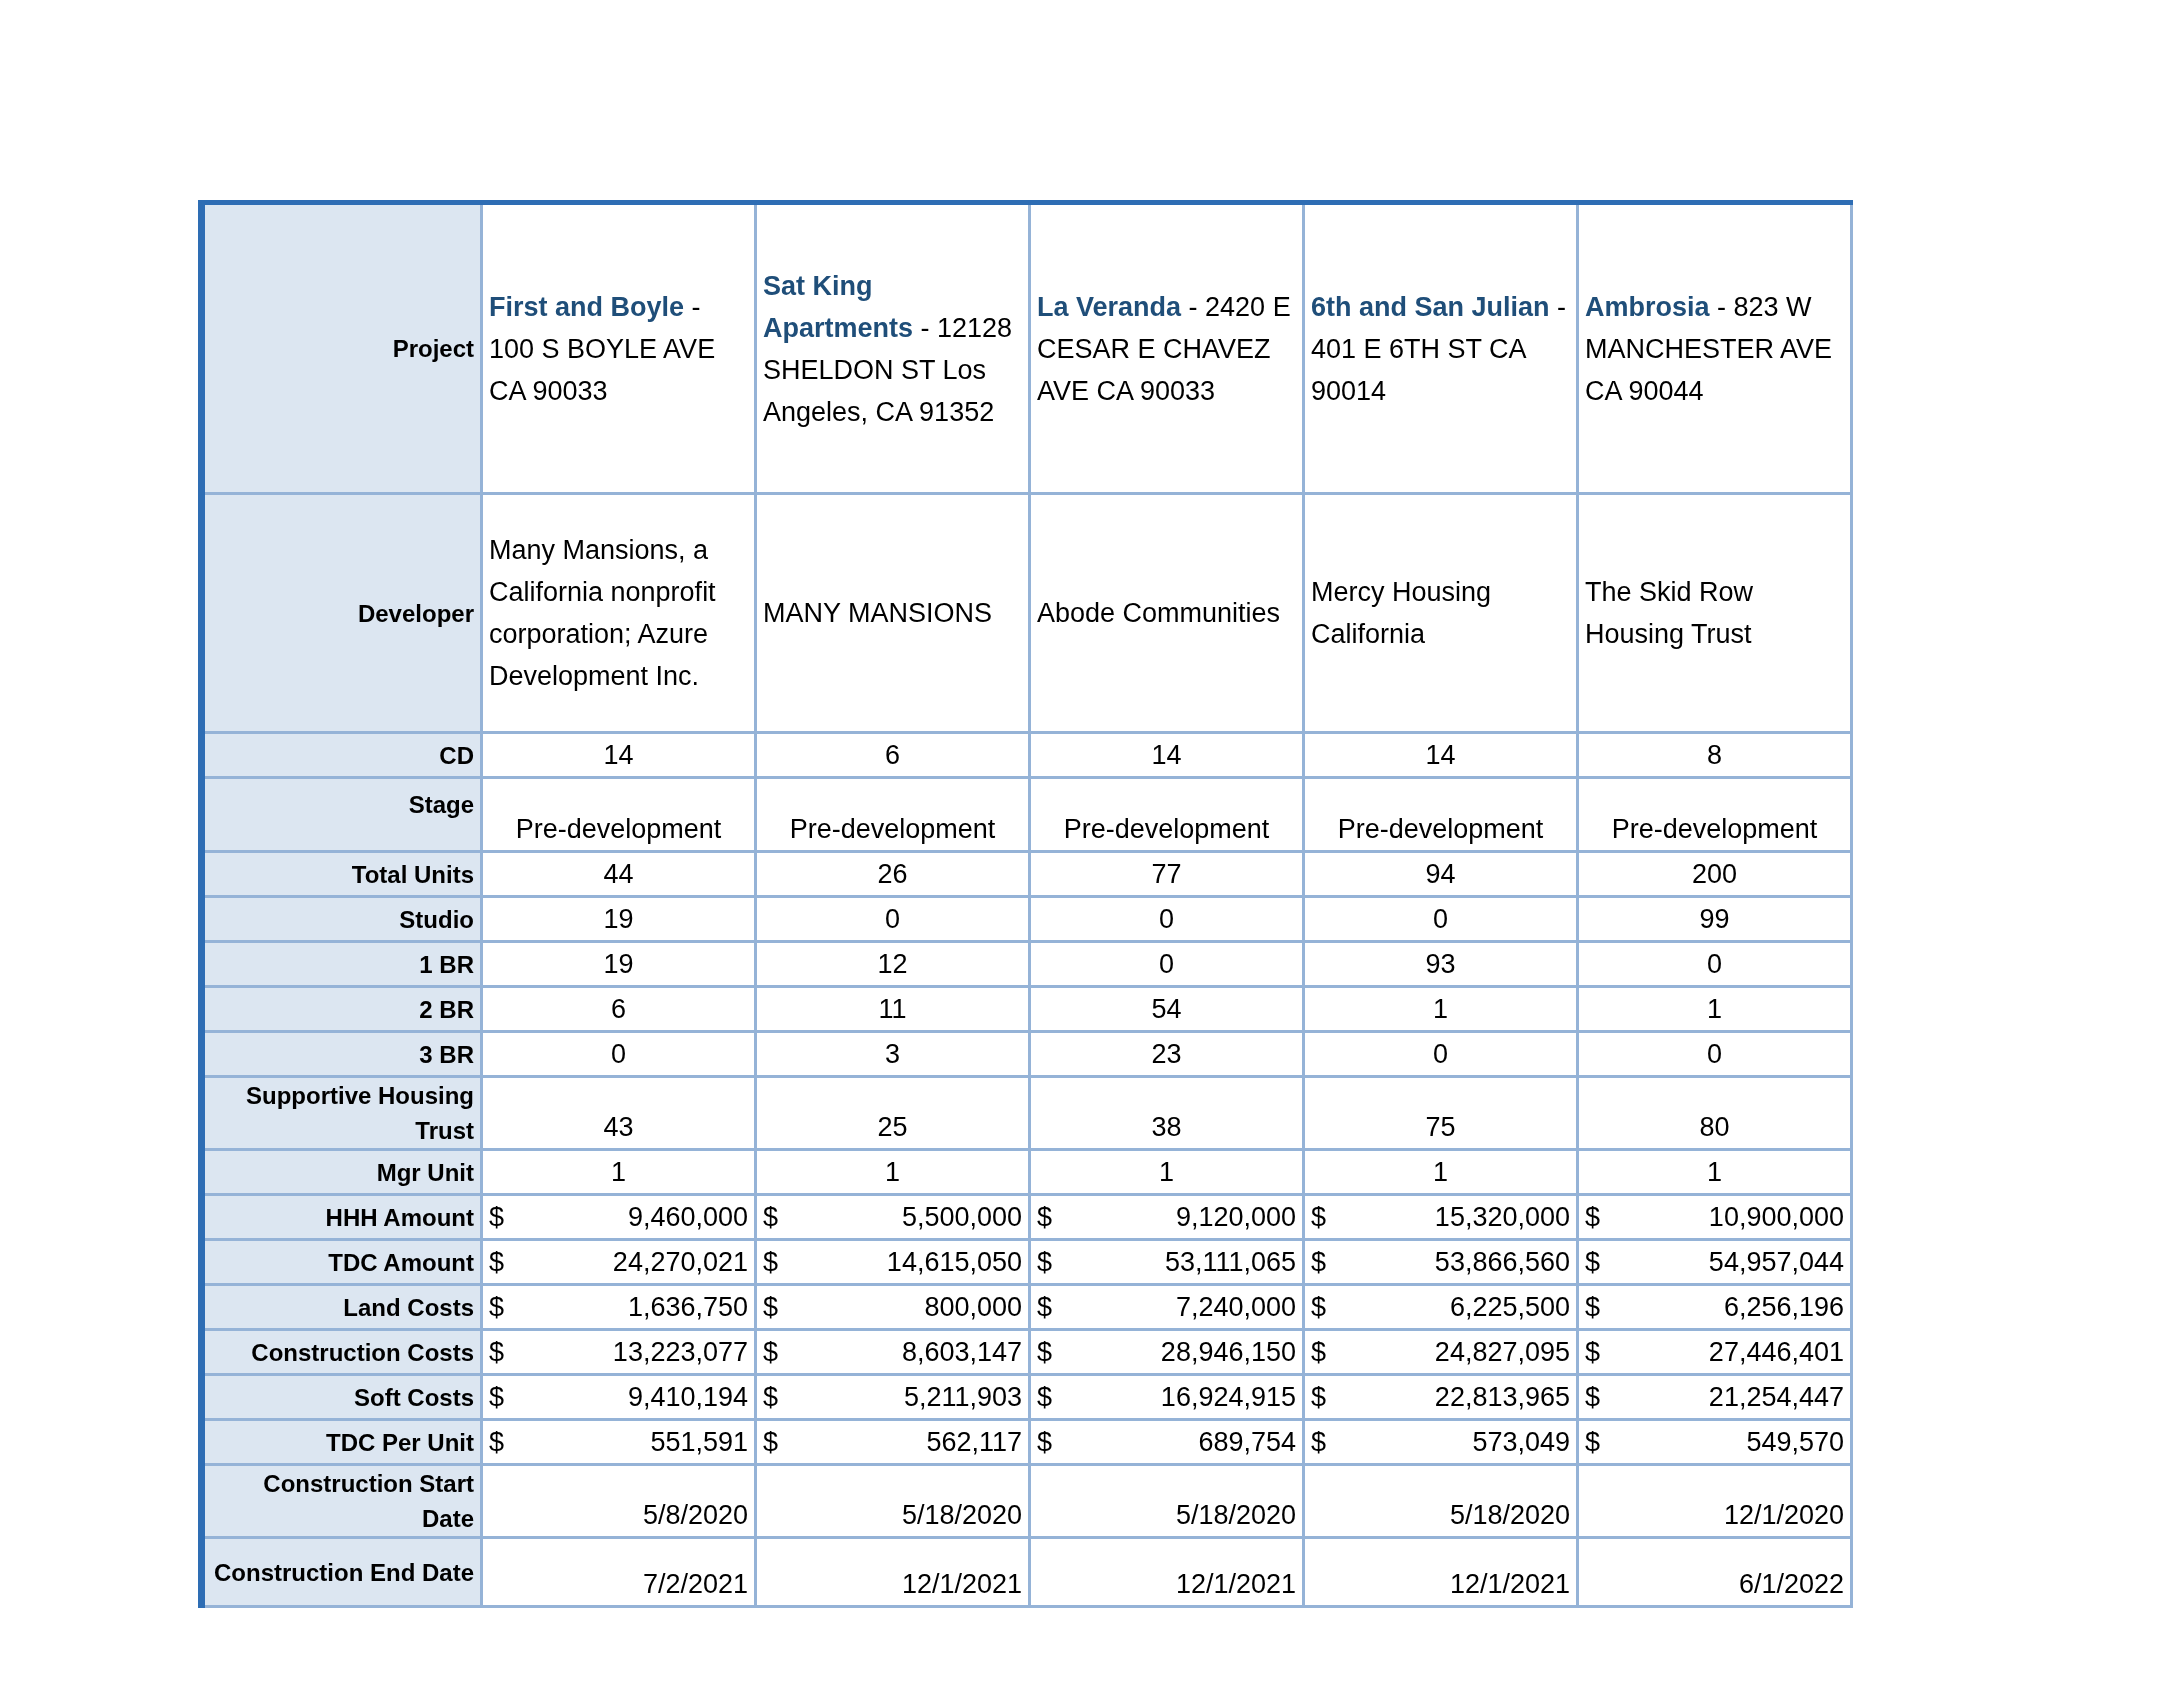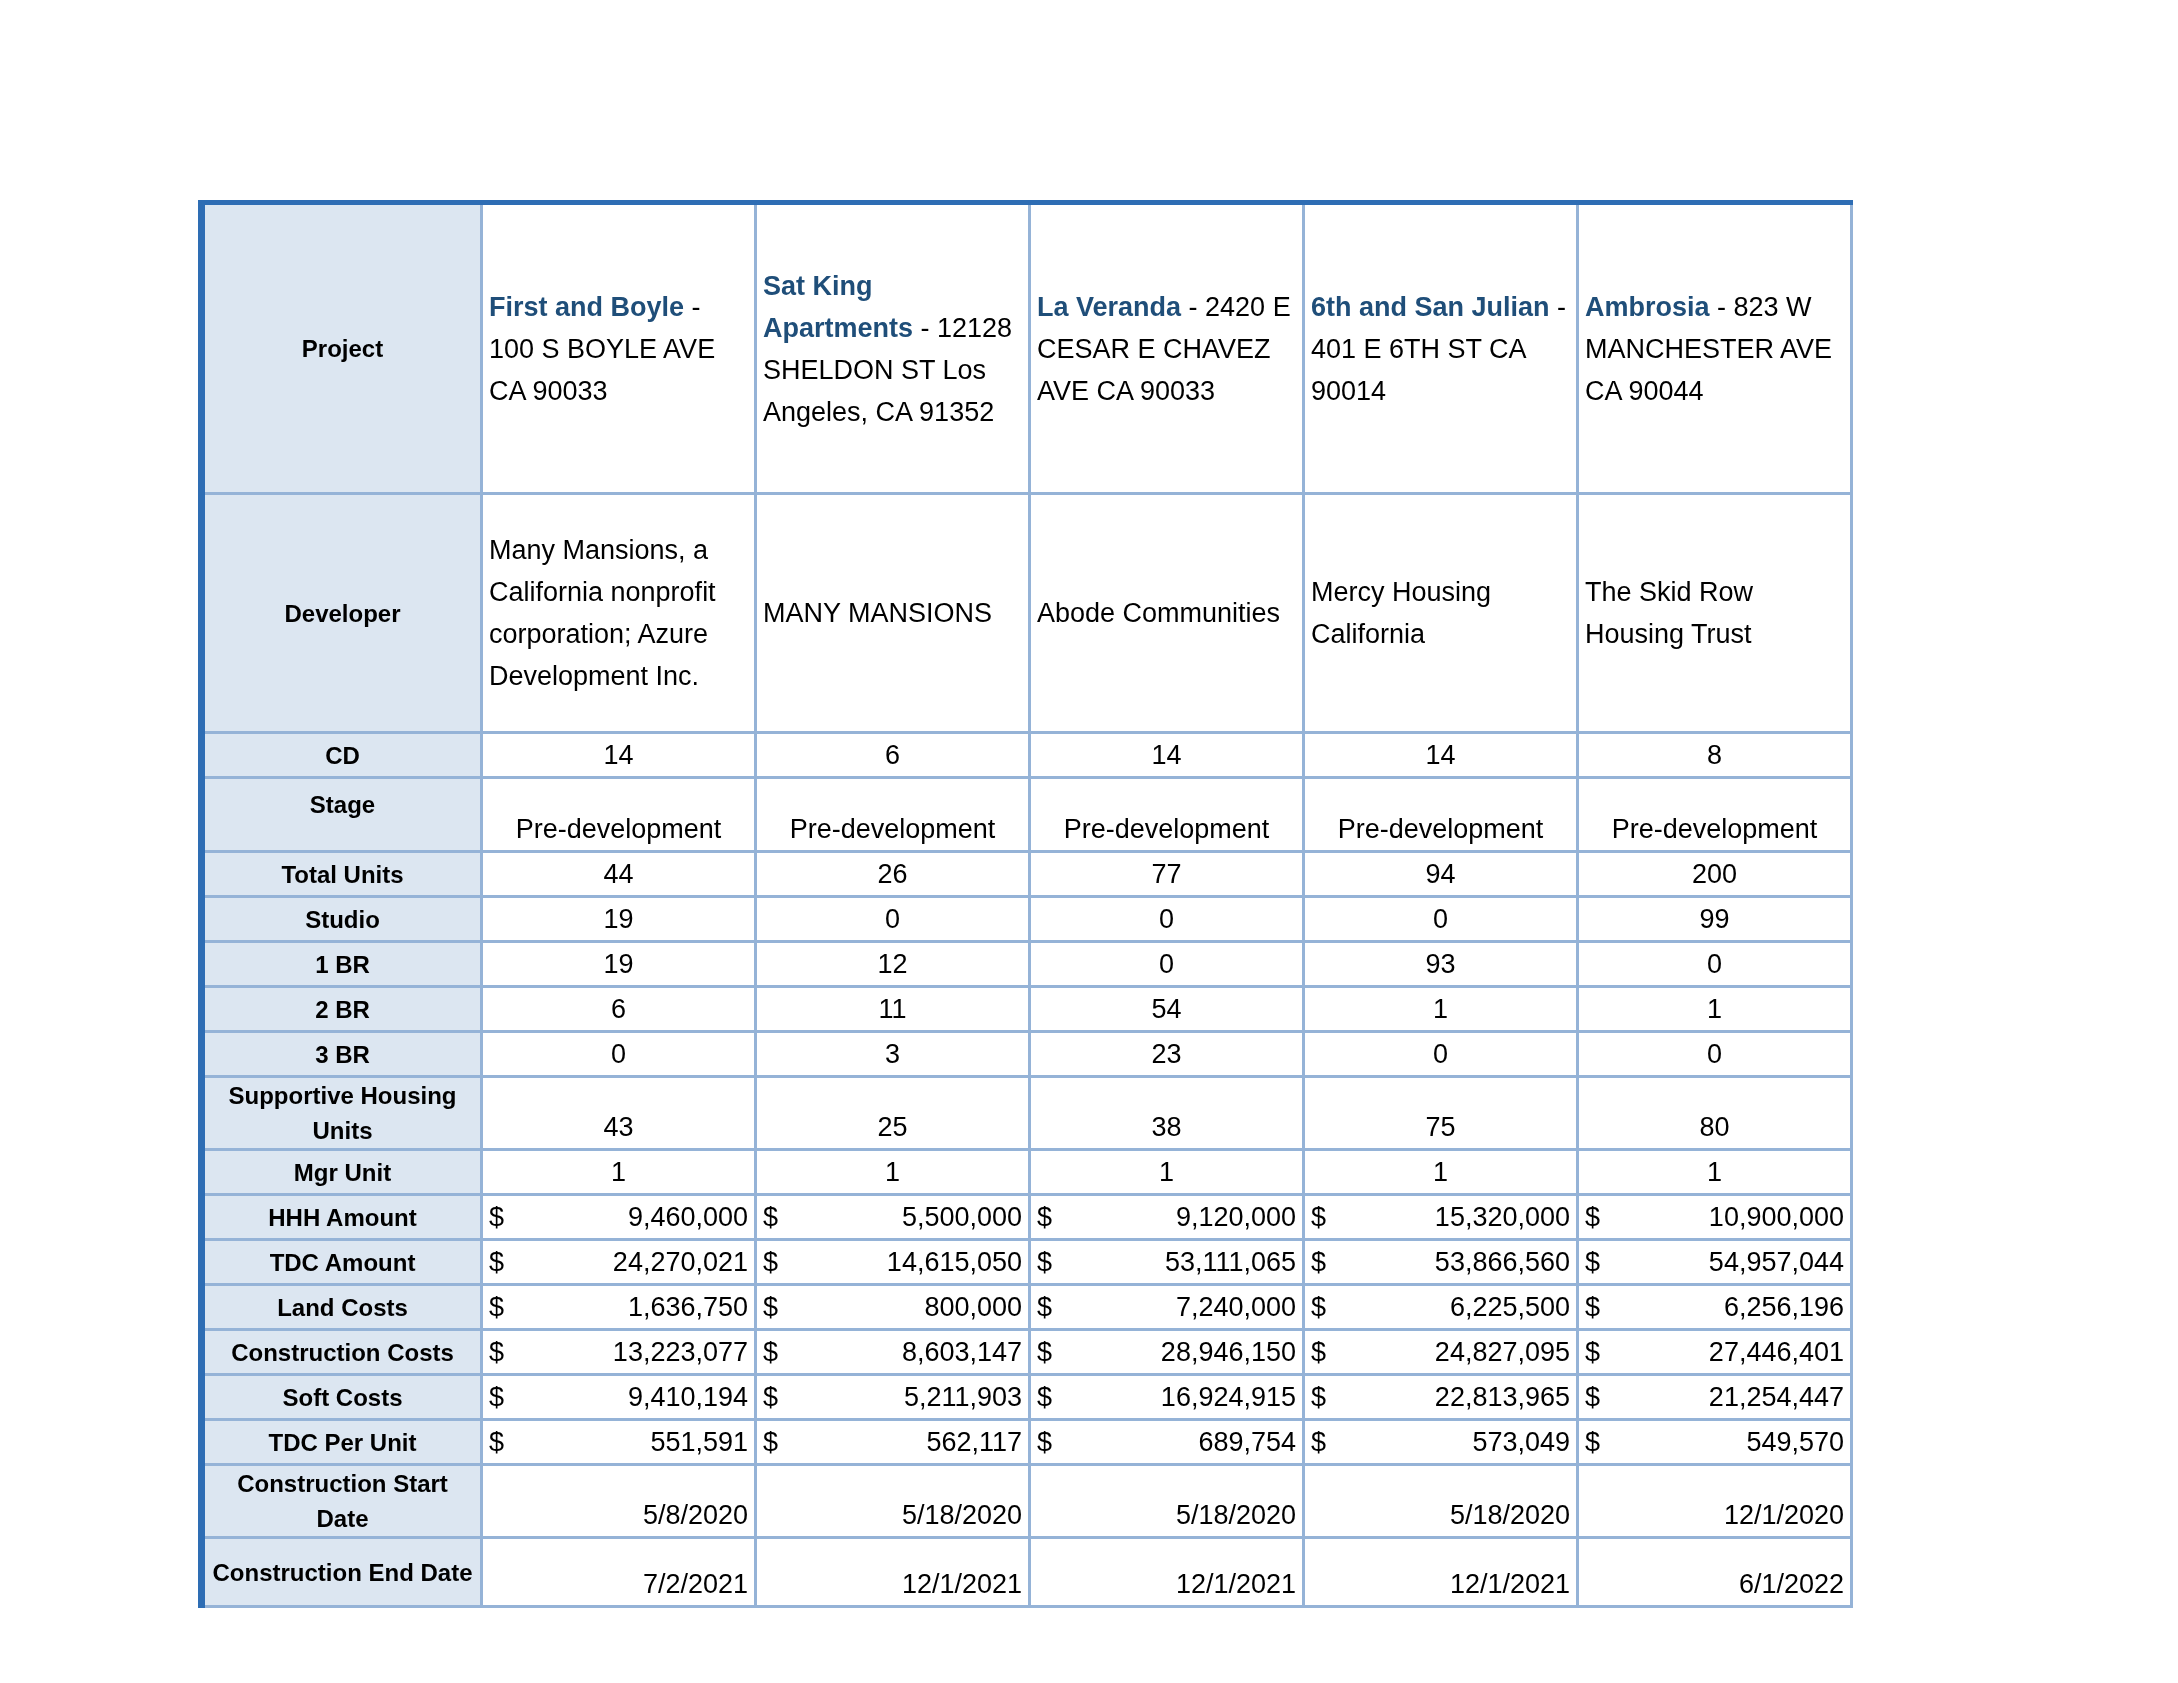--- a/index.html
+++ b/index.html
@@ -3,21 +3,21 @@
 <meta charset="utf-8">
 <style>
   html, body { margin: 0; padding: 0; background: #ffffff; }
   body { width: 2178px; height: 1683px; position: relative; overflow: hidden;
          font-family: "Liberation Sans", "DejaVu Sans", sans-serif; color: #000; }
   #sheet { position: absolute; left: 198px; top: 200px; border-collapse: collapse;
            table-layout: fixed; }
   #sheet td { border: 3px solid #95b3d7; padding: 0 6px; font-size: 27px;
               line-height: 42px; overflow: hidden; }
   #sheet tr.top td { border-top: 5px solid #2e6db4; }
-  #sheet td.lbl { background: #dce6f1; font-weight: bold; text-align: center;
+  #sheet td.lbl { background: #dce6f1; font-weight: bold; text-align: right;
                   font-size: 24px; line-height: 35px; border-left: 7px solid #2e6db4;
                   width: 263px; }
   #sheet td.val { width: 259px; }
   .c { text-align: center; }
   .pname { color: #1f4e79; font-weight: bold; }
   .vbot { vertical-align: bottom; text-align: center; }
   .money { display: flex; justify-content: space-between; }
   .proj td.val { font-size: 27px; line-height: 42px; vertical-align: middle; }
   .dev td.val { vertical-align: middle; }
   .stage td.val { font-size: 28px; }
@@ -94,21 +94,21 @@
       </tr>
       <tr style="height: 42px;">
         <td class="lbl">3 BR</td>
         <td class="val c">0</td>
         <td class="val c">3</td>
         <td class="val c">23</td>
         <td class="val c">0</td>
         <td class="val c">0</td>
       </tr>
       <tr style="height: 69px;">
-        <td class="lbl">Supportive Housing Units</td>
+        <td class="lbl">Supportive Housing Trust</td>
         <td class="val c vbot">43</td>
         <td class="val c vbot">25</td>
         <td class="val c vbot">38</td>
         <td class="val c vbot">75</td>
         <td class="val c vbot">80</td>
       </tr>
       <tr style="height: 42px;">
         <td class="lbl">Mgr Unit</td>
         <td class="val c">1</td>
         <td class="val c">1</td>

